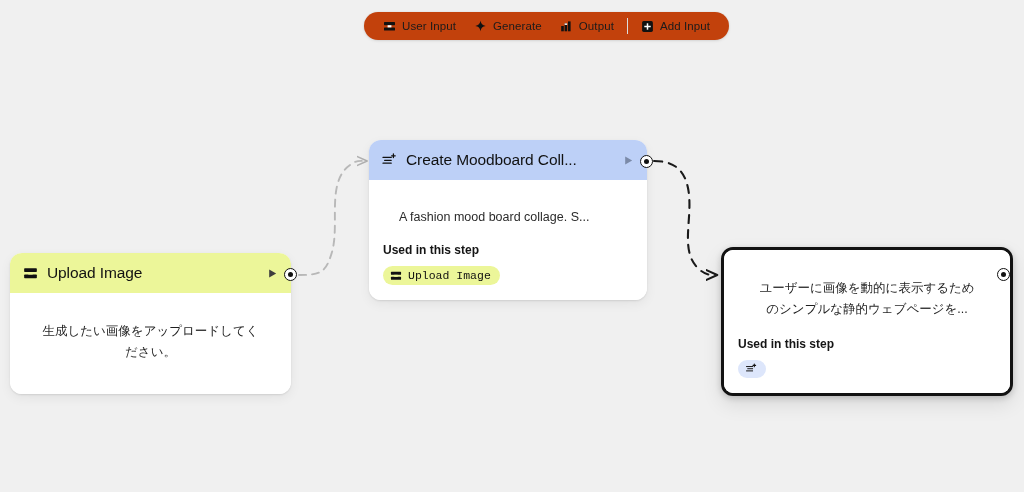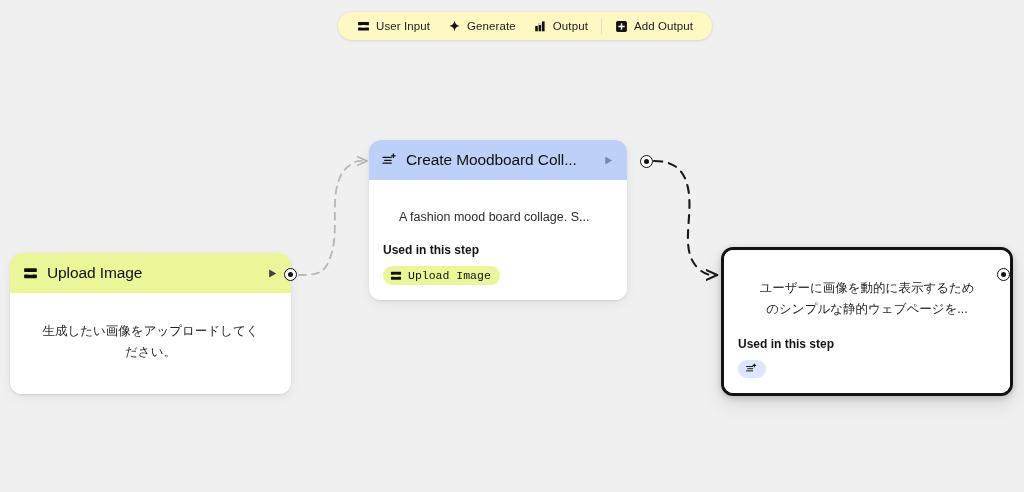--- a/index.html
+++ b/index.html
@@ -29,24 +29,24 @@
     left: 0;
     top: 0;
     width: 1024px;
     height: 492px;
     pointer-events: none;
   }
 
   
   #toolbar {
     position: absolute;
-    left: 338px;
+    left: 364px;
     top: 12px;
     height: 28px;
-    background: #fef9c3;
+    background: #c2410c;
     border-radius: 14px;
     display: flex;
     align-items: center;
     padding: 0 10px;
     box-shadow: 0 1px 3px rgba(0,0,0,0.10), 0 0 0 1px rgba(0,0,0,0.02);
   }
   .tb-item {
     display: flex;
     align-items: center;
     gap: 6px;
@@ -181,21 +181,21 @@
   .port::after {
     content: "";
     width: 5px;
     height: 5px;
     border-radius: 50%;
     background: #111111;
   }
 
   
   #node-upload   { left: 10px;  top: 253px; width: 281px; }
-  #node-mood     { left: 369px; top: 140px; width: 258px; }
+  #node-mood     { left: 369px; top: 140px; width: 278px; }
   #node-render   { left: 721px; top: 247px; width: 286px; }
 </style>
 </head>
 <body>
 
 <div id="canvas">
 
   <svg id="edges" viewBox="0 0 1024 492" xmlns="http://www.w3.org/2000/svg">
     <defs>
       <marker id="arrow-gray" viewBox="0 0 10 10" refX="8" refY="5" markerWidth="6" markerHeight="6" orient="auto-start-reverse">
@@ -248,21 +248,21 @@
     <div class="tb-sep"></div>
 
     <div class="tb-item">
       <span class="tb-ico">
         <svg width="13" height="13" viewBox="0 0 13 13" xmlns="http://www.w3.org/2000/svg">
           <rect x="1.1" y="1.1" width="10.8" height="10.8" rx="1.6" fill="#111"></rect>
           <rect x="5.75" y="3.3" width="1.5" height="6.4" fill="#ffffff"></rect>
           <rect x="3.3" y="5.75" width="6.4" height="1.5" fill="#ffffff"></rect>
         </svg>
       </span>
-      <span class="tb-label">Add Output</span>
+      <span class="tb-label">Add Input</span>
     </div>
   </div>
 
   <div class="node" id="node-upload">
     <div class="node-header" style="background:#ecf699;">
       <span class="node-hdr-ico">
         <svg width="15" height="15" viewBox="0 0 13 13" xmlns="http://www.w3.org/2000/svg">
           <rect x="1" y="2" width="11" height="3.2" rx="0.6" fill="#111"></rect>
           <rect x="1" y="7.4" width="11" height="3.2" rx="0.6" fill="#111"></rect>
           <rect x="4.6" y="5.2" width="3.8" height="2.2" fill="#ecf699"></rect>

